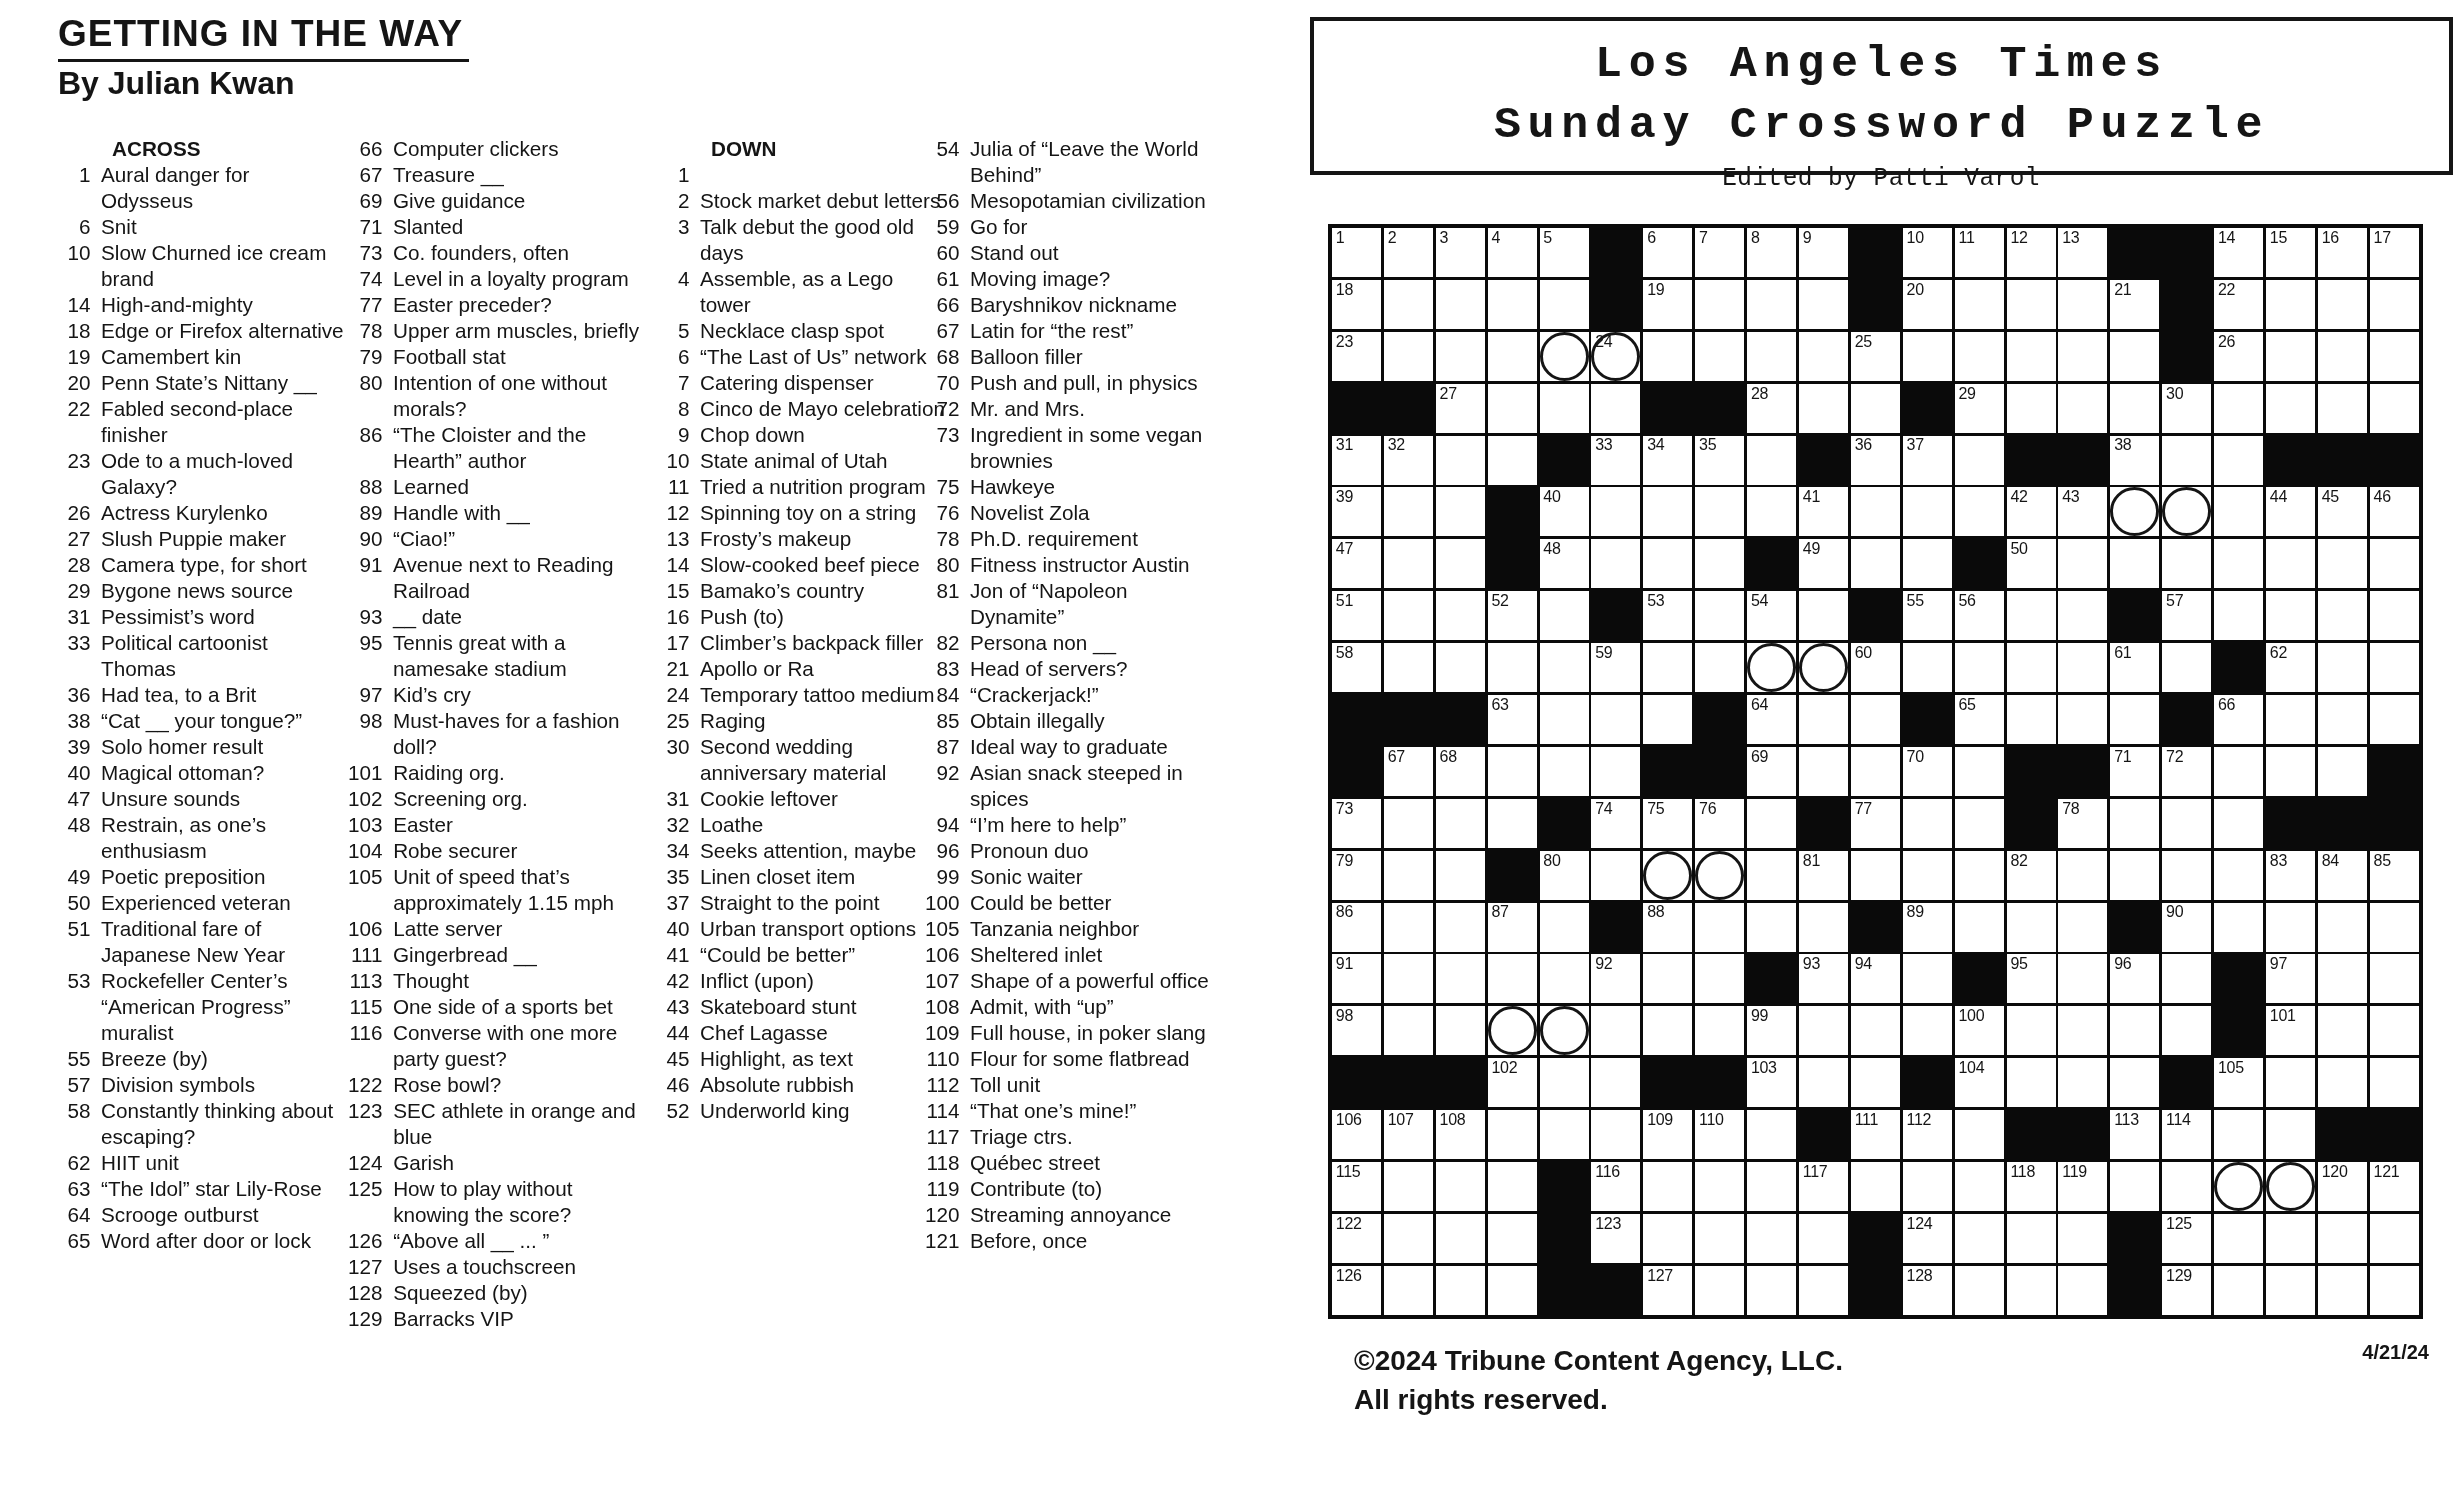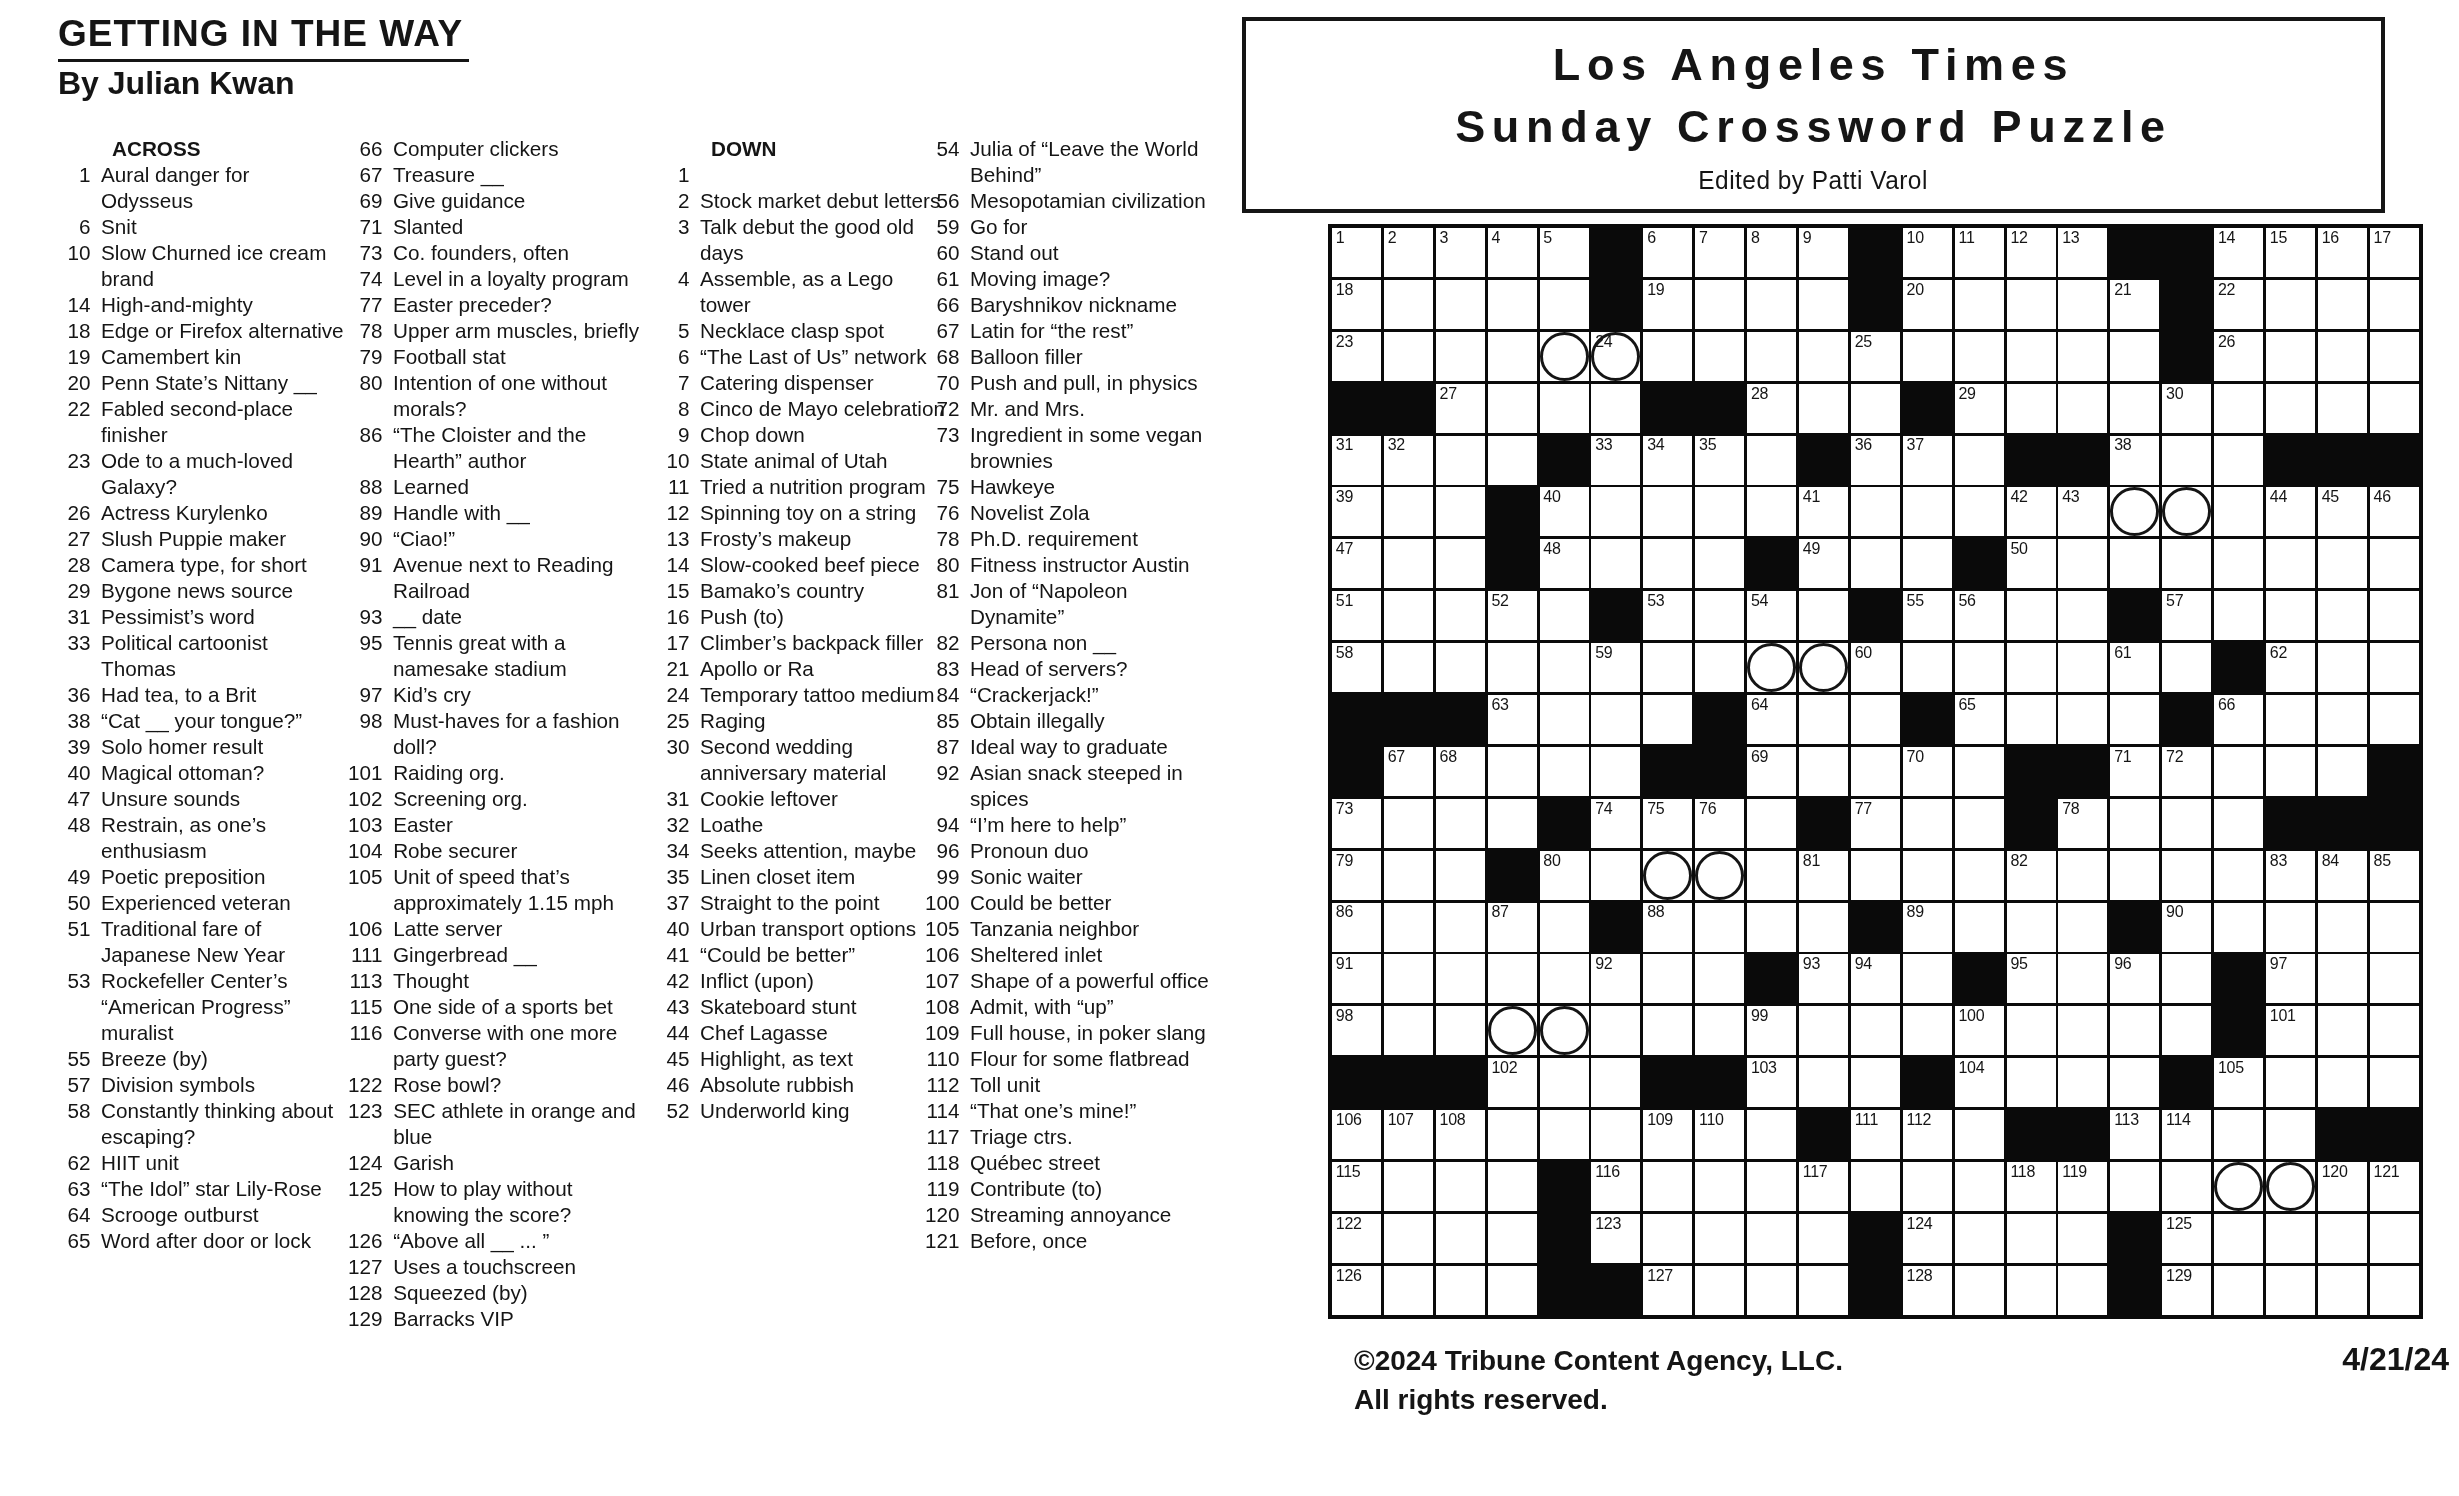--- a/index.html
+++ b/index.html
@@ -21,22 +21,22 @@
   .col-a2 { left:348px; width:298px; }
   .col-d1 { left:655px; width:290px; }
   .col-d2 { left:915px; width:304px; }
   .section-label { font-weight:bold; padding-left:56px; }
   .clue { display:flex; align-items:flex-start; }
   .cnum { flex:0 0 45px; text-align:right; padding-right:10.6px; white-space:nowrap; }
   .col-d2 .cnum { flex-basis:55px; }
   .ctxt { flex:1; }
   
   .masthead {
-    position:absolute; left:1242px; top:17.3px; width:1143px; height:196px;
-    border:4.8px solid var(--ink); background:var(--paper); text-align:center;
+    position:absolute; left:1310px; top:17.3px; width:1143px; height:158px;
+    border:4.8px solid var(--ink); background:var(--paper); text-align:center;font-family:Liberation Mono, monospace;
   }
   .m-line1, .m-line2 { font-size:45px; font-weight:bold; letter-spacing:6.7px; }
   .m-line1 { margin-top:18px; }
   .m-line2 { margin-top:10px; }
   .m-edited { font-size:26px; margin-top:11.5px; letter-spacing:0.5px;
               display:inline-block; transform:scaleX(0.94); }
   
   .grid {
     position:absolute; left:1328px; top:224px;
     background:var(--block); border:4.3px solid var(--block);
@@ -49,21 +49,21 @@
     letter-spacing:-0.3px; color:var(--ink);
   }
   .cell .circle {
     position:absolute; inset:0px; border:3.1px solid var(--ink); border-radius:50%;
   }
   
   .footer-left {
     position:absolute; left:1330px; top:1341px;
     font-size:28px; font-weight:bold; line-height:39px;margin-left:24px;
   }
-  .footer-date { position:absolute; right:10px; top:1341px; font-size:32px; font-weight:bold;text-align:right; }
+  .footer-date { position:absolute; right:30px; top:1341px; font-size:20px; font-weight:bold;text-align:right; }
 </style>
 </head>
 <body>
 
 <div class="puzzle-title">GETTING IN THE WAY</div>
 <div class="byline">By Julian Kwan</div>
 
 <div class="clue-col col-a1">
   <div class="section-label">ACROSS</div>
   <div>

